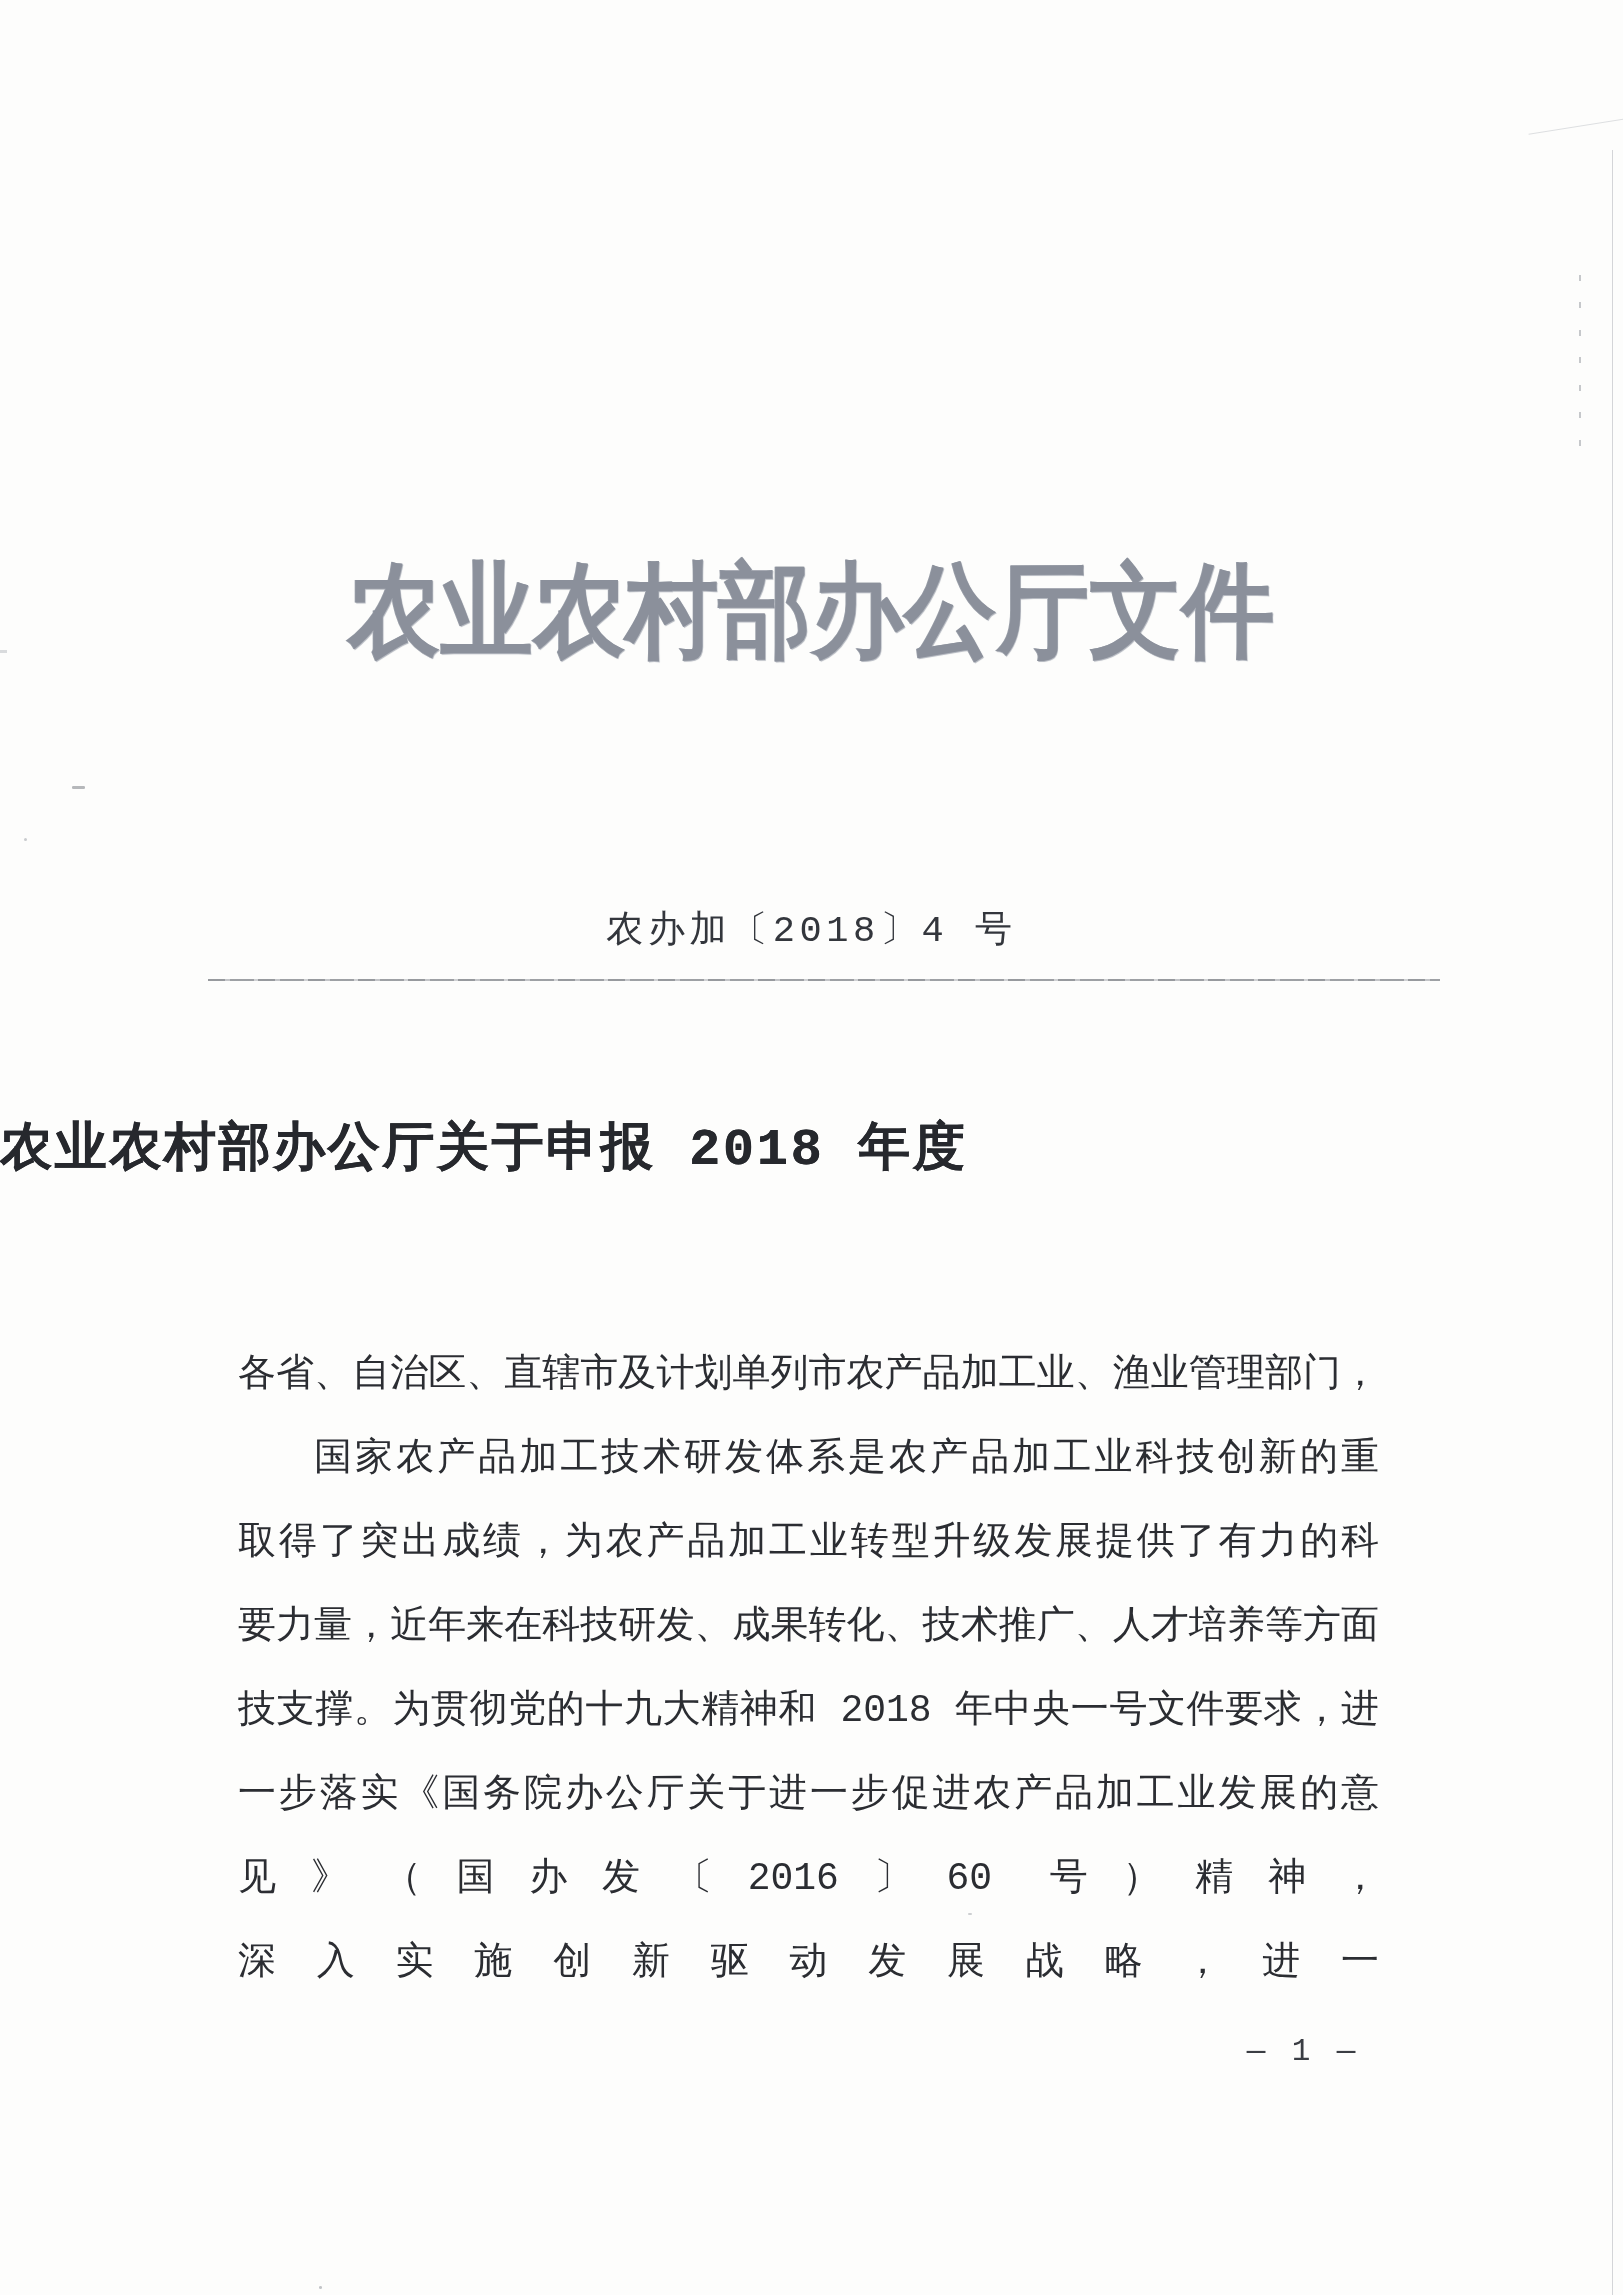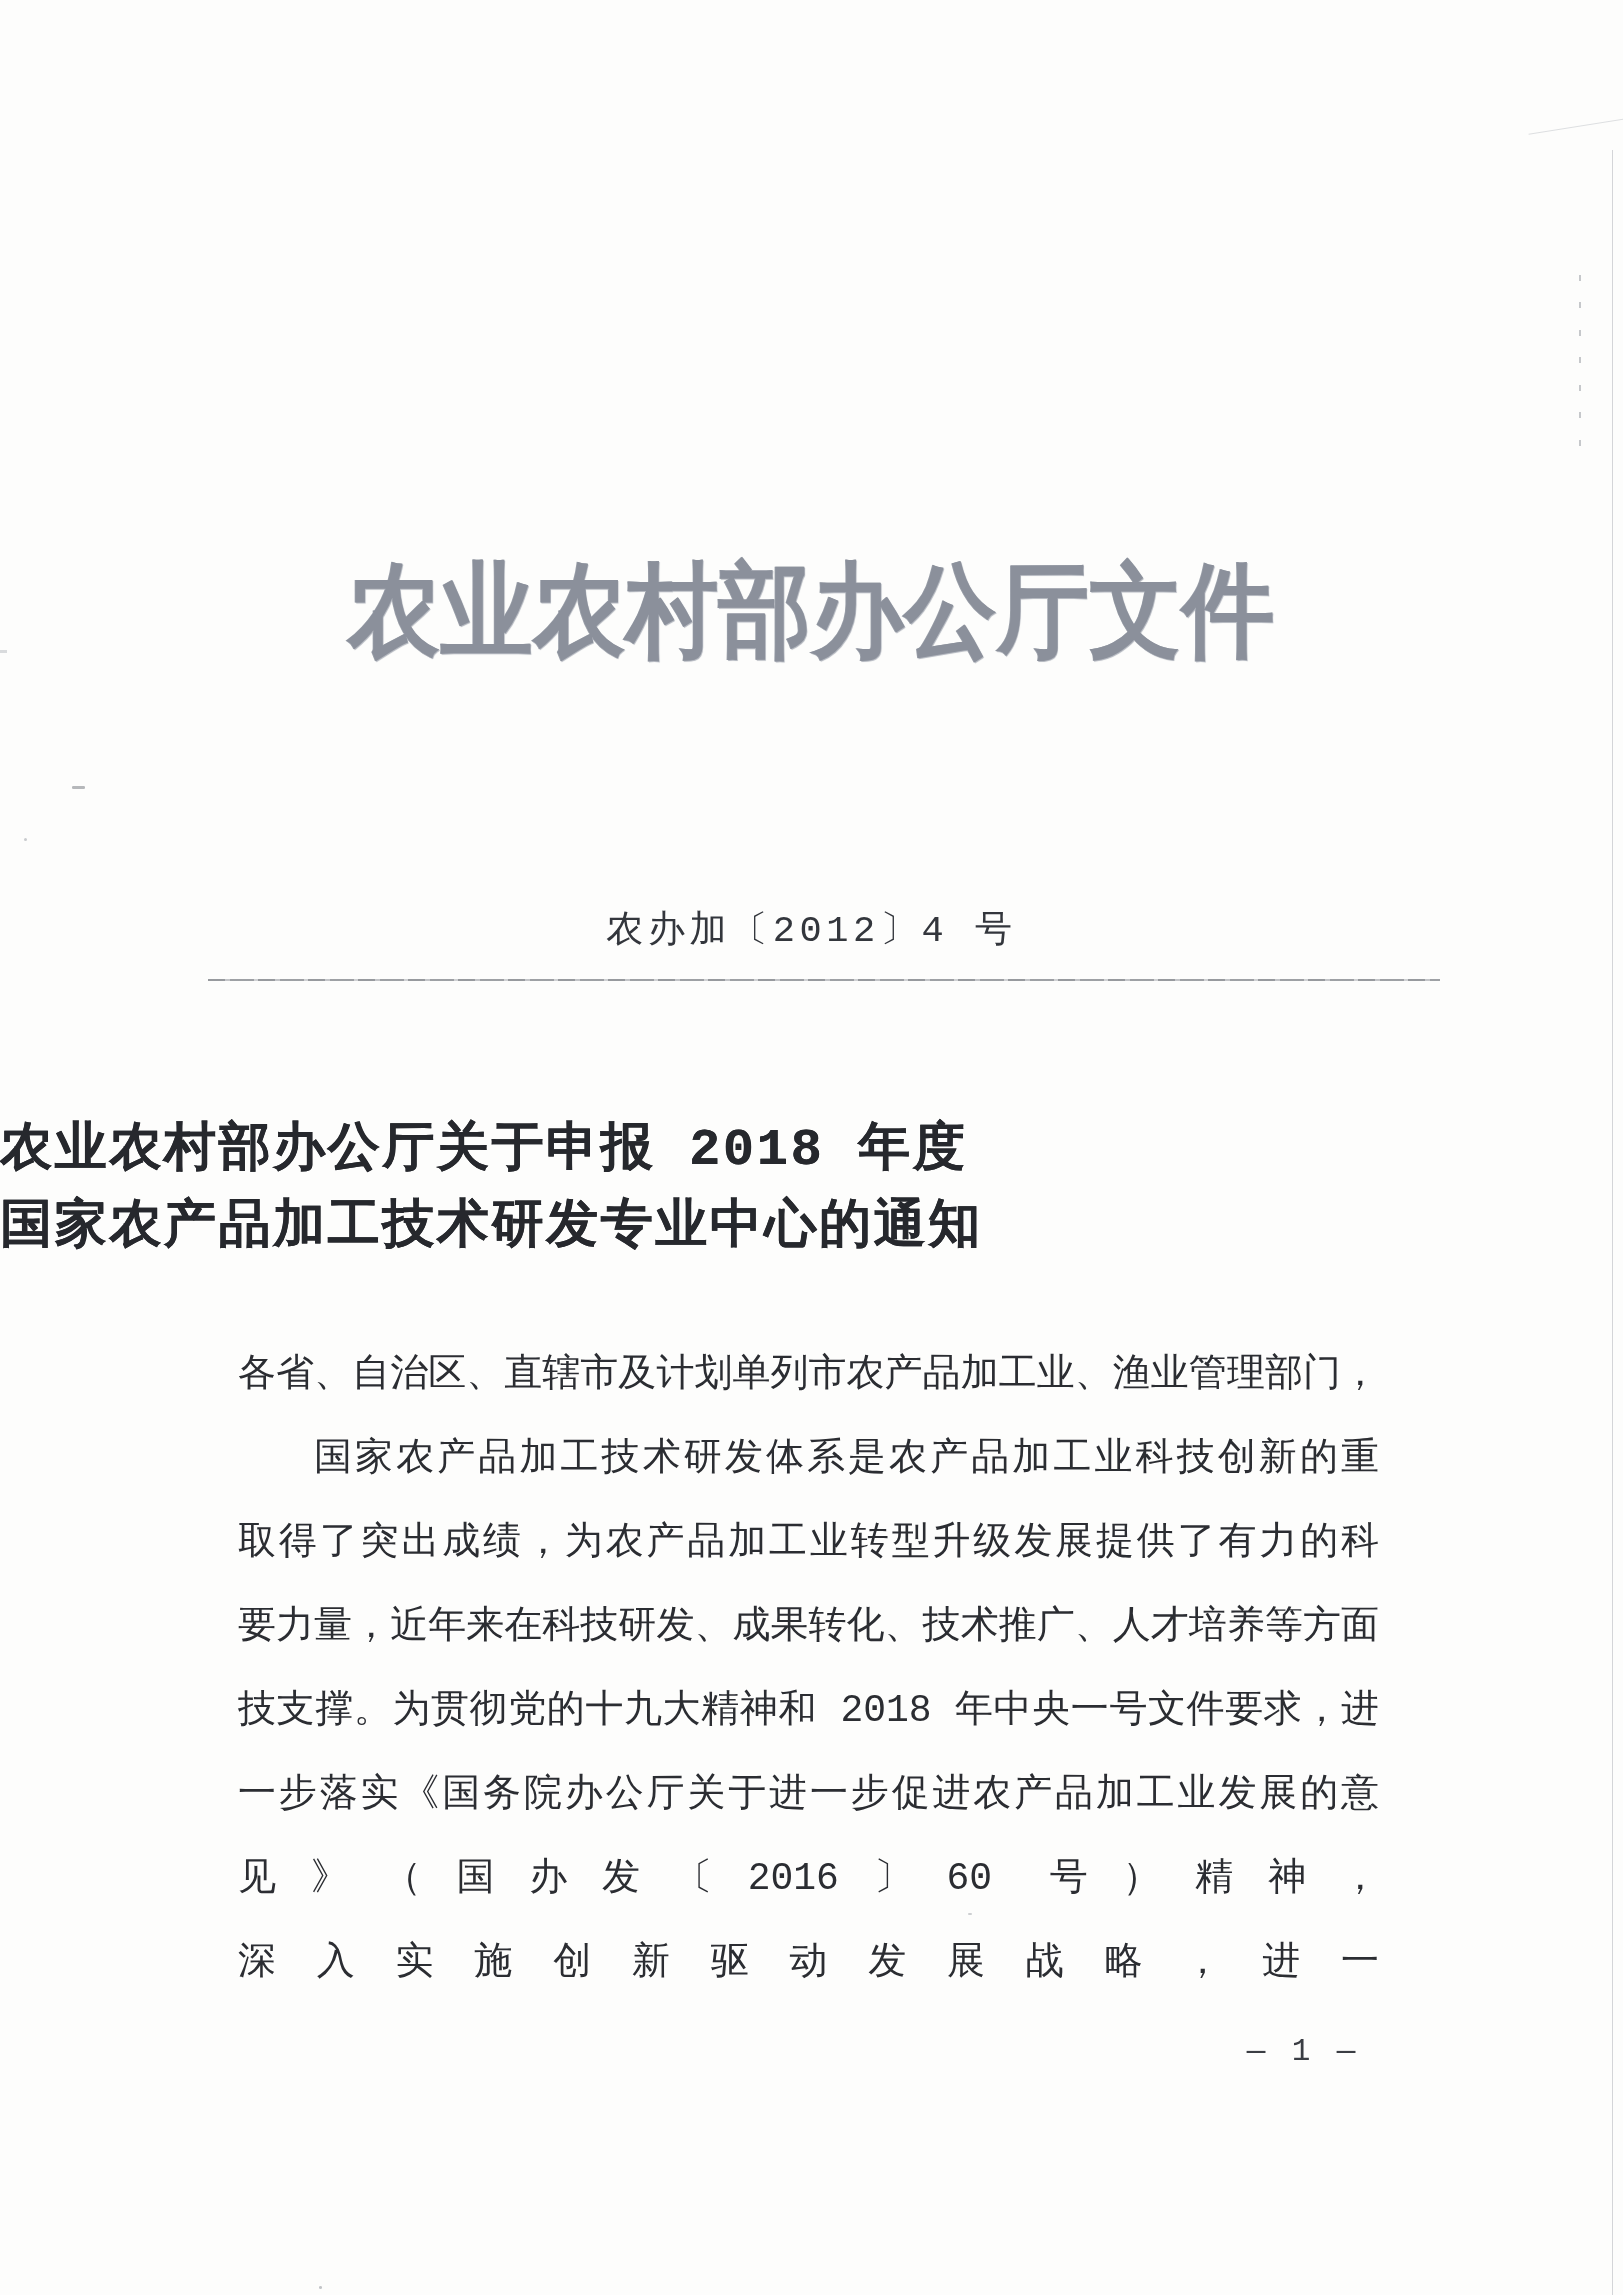--- a/index.html
+++ b/index.html
@@ -148,27 +148,26 @@
   .speck-4 { left: 968px; top: 1913px; width: 3.9px; height: 2px; background: #cdcfd2; border-radius: 1.3px; }
   .speck-5 { left: 0px; top: 650px; width: 6.5px; height: 3.3px; background: #d9dbdd; }
 </style>
 </head>
 <body>
 
 <div class="page">
 
   <div class="letterhead">农业农村部办公厅文件</div>
 
-  <div class="doc-number">农办加〔2012〕4 号</div>
+  <div class="doc-number">农办加〔2018〕4 号</div>
 
   <div class="divider"></div>
 
   <div class="doc-title">
     <div>农业农村部办公厅关于申报 2018 年度</div>
-    <div>国家农产品加工技术研发专业中心的通知</div>
   </div>
 
   <div class="body-block">
     <div class="body-line justify">各省、自治区、直辖市及计划单列市农产品加工业、渔业管理部门，</div>
     <div class="body-line justify indent">国家农产品加工技术研发体系是农产品加工业科技创新的重</div>
     <div class="body-line justify">取得了突出成绩，为农产品加工业转型升级发展提供了有力的科</div>
     <div class="body-line justify">要力量，近年来在科技研发、成果转化、技术推广、人才培养等方面</div>
     <div class="body-line justify">技支撑。为贯彻党的十九大精神和 2018 年中央一号文件要求，进</div>
     <div class="body-line justify">一步落实《国务院办公厅关于进一步促进农产品加工业发展的意</div>
     <div class="body-line justify">见》（国办发〔2016〕60 号）精神，深入实施创新驱动发展战略，进一</div>

